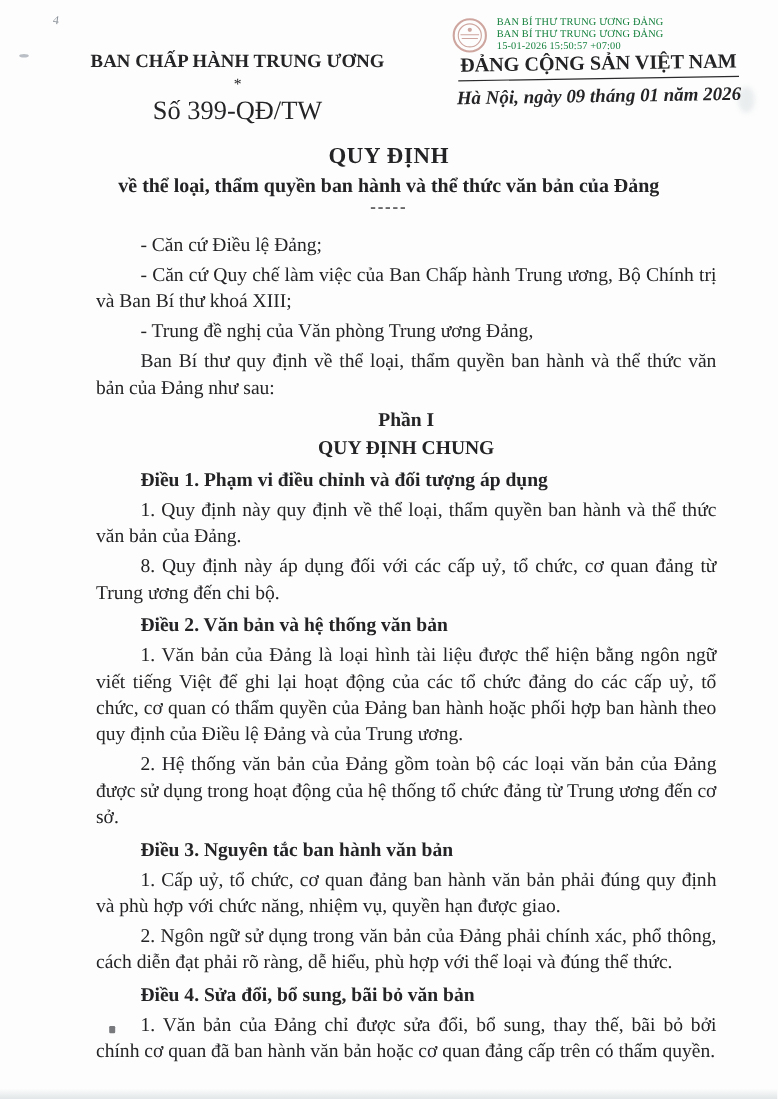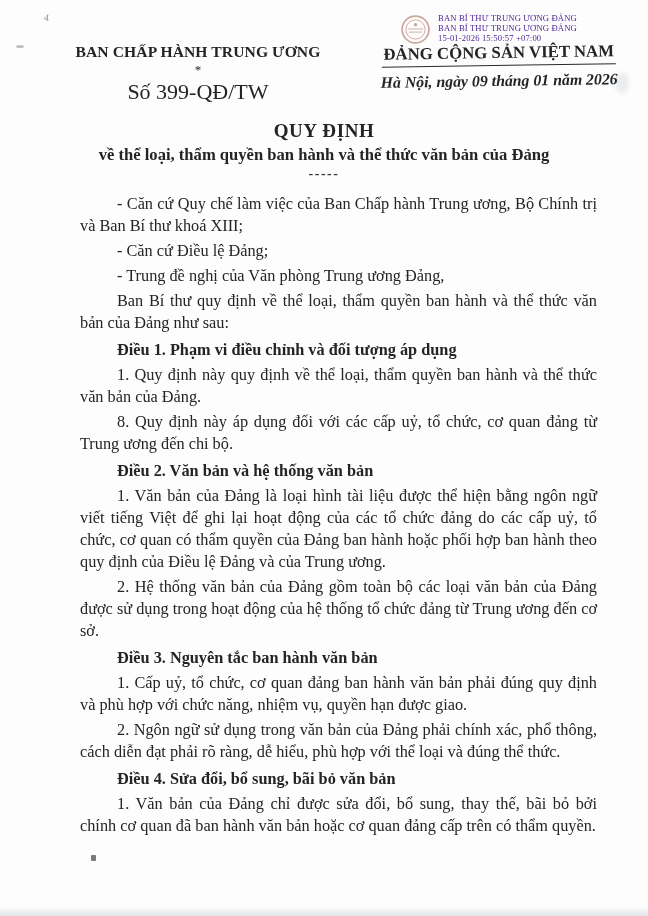--- a/index.html
+++ b/index.html
@@ -17,23 +17,23 @@
   }
   
   .page-edge {
     position:absolute; left:0; right:0; bottom:0; height:9px;
     background:linear-gradient(to bottom, rgba(255,255,255,0), rgba(152,168,173,0.28));
     pointer-events:none;
   }
 
   
   .stamp {
-    position:absolute; top:13px; left:400px;
+    position:absolute; top:13px; left:376px;
     display:flex; align-items:flex-start; gap:7px;
-    color:#4c1d95;
+    color:#15803d;
   }
   .seal { width:31px; height:31px; flex:0 0 auto; margin-top:1px; opacity:0.85; }
   .stamp-lines { font-size:8.6px; line-height:10.2px; letter-spacing:0.15px; white-space:nowrap; }
 
   
   .header { display:flex; margin-top:43px;padding-left:46px; }
   .h-left  { width:312px; text-align:center; }
   .h-right { width:306px; text-align:center; transform:rotate(-0.9deg); }
   .org     { font-weight:bold; font-size:15.6px; letter-spacing:0.1px; white-space:nowrap; }
   .star    { font-size:13px; line-height:13px; margin-top:2px; }
@@ -108,25 +108,29 @@
   </div>
 
   <div class="title-block">
     <div class="title-main">QUY ĐỊNH</div>
     <div class="title-sub">về thể loại, thẩm quyền ban hành và thể thức văn bản của Đảng</div>
     <div class="title-divider">-----</div>
   </div>
 
   <div class="doc-body">
     <div>
+        <p>- Căn cứ Điều lệ Đảng;</p>
         <p>- Căn cứ Quy chế làm việc của Ban Chấp hành Trung ương, Bộ Chính trị và Ban Bí thư khoá XIII;</p>
-        <p>- Căn cứ Điều lệ Đảng;</p>
         <p>- Trung đề nghị của Văn phòng Trung ương Đảng,</p>
         <p>Ban Bí thư quy định về thể loại, thẩm quyền ban hành và thể thức văn bản của Đảng như sau:</p>
       </div>
+    <div class="part-heading">
+      <p class="part-label">Phần I</p>
+      <p class="part-title">QUY ĐỊNH CHUNG</p>
+    </div>
     <div>
         <p class="article-heading">Điều 1. Phạm vi điều chỉnh và đối tượng áp dụng</p>
         <p>1. Quy định này quy định về thể loại, thẩm quyền ban hành và thể thức văn bản của Đảng.</p>
         <p>8. Quy định này áp dụng đối với các cấp uỷ, tổ chức, cơ quan đảng từ Trung ương đến chi bộ.</p>
         <p class="article-heading">Điều 2. Văn bản và hệ thống văn bản</p>
         <p>1. Văn bản của Đảng là loại hình tài liệu được thể hiện bằng ngôn ngữ viết tiếng Việt để ghi lại hoạt động của các tổ chức đảng do các cấp uỷ, tổ chức, cơ quan có thẩm quyền của Đảng ban hành hoặc phối hợp ban hành theo quy định của Điều lệ Đảng và của Trung ương.</p>
         <p>2. Hệ thống văn bản của Đảng gồm toàn bộ các loại văn bản của Đảng được sử dụng trong hoạt động của hệ thống tổ chức đảng từ Trung ương đến cơ sở.</p>
         <p class="article-heading">Điều 3. Nguyên tắc ban hành văn bản</p>
         <p>1. Cấp uỷ, tổ chức, cơ quan đảng ban hành văn bản phải đúng quy định và phù hợp với chức năng, nhiệm vụ, quyền hạn được giao.</p>
         <p>2. Ngôn ngữ sử dụng trong văn bản của Đảng phải chính xác, phổ thông, cách diễn đạt phải rõ ràng, dễ hiểu, phù hợp với thể loại và đúng thể thức.</p>

